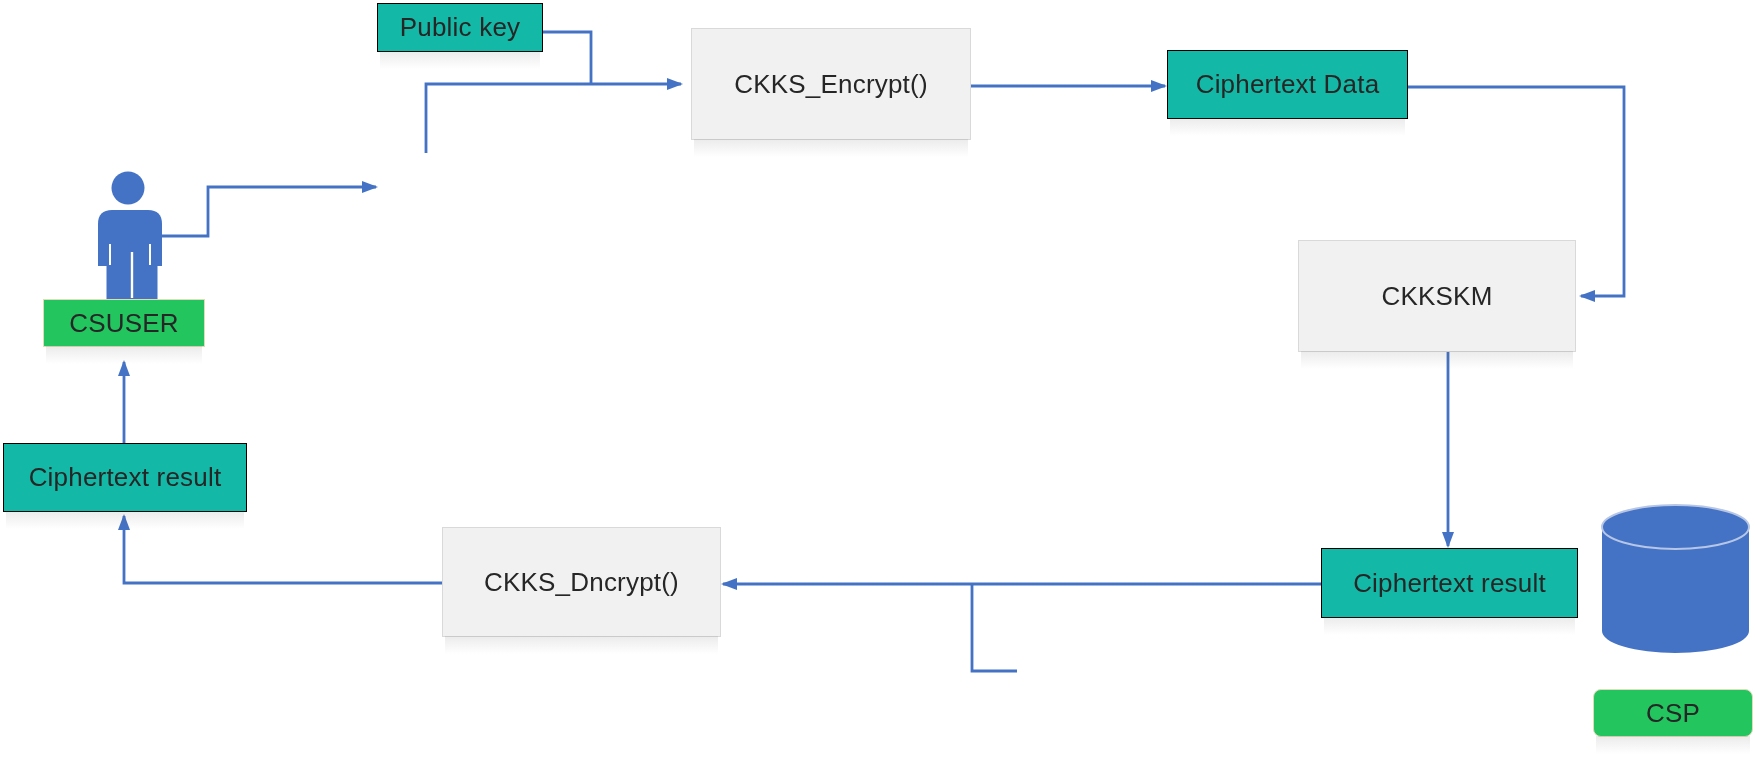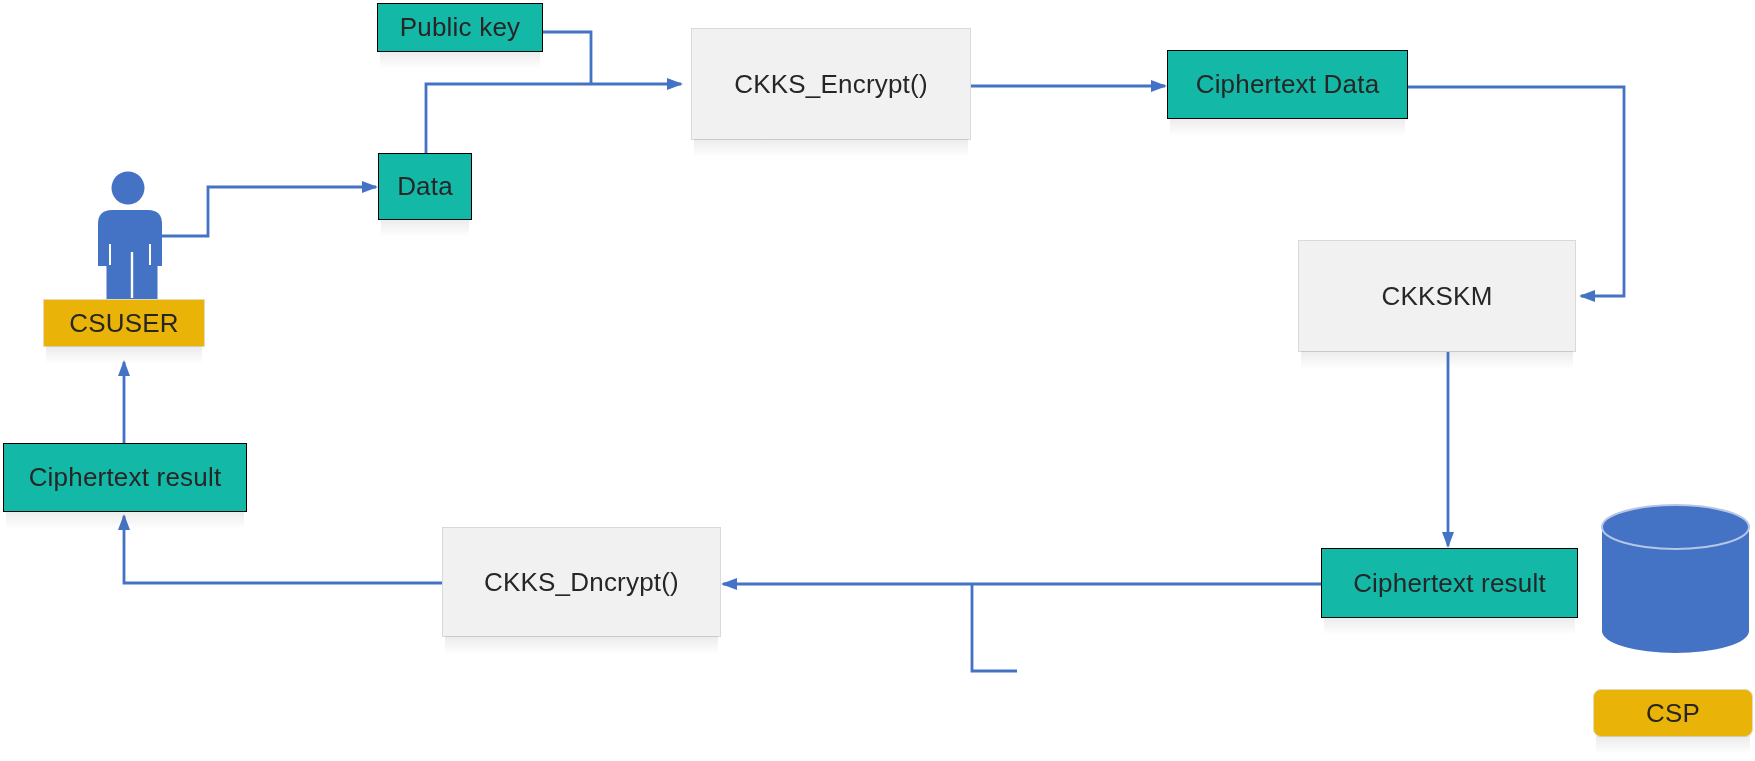--- a/index.html
+++ b/index.html
@@ -45,21 +45,21 @@
   }
   .node-blue {
     background: #14b8a6;
     border: 1px solid #000000;
   }
   .node-gray {
     background: #f1f1f1;
     border: 1px solid #d9d9d9;
   }
   .node-yellow {
-    background: #eab308;
+    background: #22c55e;
     border: 1px solid #e3dab6;
   }
 
   
   #public-key          { left: 377px;  top: 3px;   width: 166px; height: 49px; }
   #data                { left: 378px;  top: 153px; width: 94px;  height: 67px; }
   #ckks-encrypt        { left: 683px;  top: 28px;  width: 280px; height: 112px; margin-left: 8px; }
   #ciphertext-data     { left: 1167px; top: 50px;  width: 241px; height: 69px; }
   #ckkskm              { left: 1298px; top: 240px; width: 278px; height: 112px; }
   #ciphertext-result-right { left: 1321px; top: 548px; width: 257px; height: 70px; }
@@ -111,21 +111,20 @@
     </g>
 
     <g>
       <path d="M1602 527 L1602 631 A73.5 22 0 0 0 1749 631 L1749 527 Z" fill="#4472C4"></path>
       <ellipse cx="1675.5" cy="527" rx="73.5" ry="22" fill="#4472C4" stroke="#b6c6e6" stroke-width="2"></ellipse>
     </g>
   </svg>
 
   <div class="node node-blue" id="public-key">Public key</div>
 
-  <div class="node node-blue" id="data">Data</div>
 
   <div class="node node-gray" id="ckks-encrypt">CKKS_Encrypt()</div>
 
   <div class="node node-blue" id="ciphertext-data">Ciphertext Data</div>
 
   <div class="node node-gray" id="ckkskm">CKKSKM</div>
 
   <div class="node node-blue" id="ciphertext-result-right">Ciphertext result</div>
 
   <div class="node node-gray" id="ckks-dncrypt">CKKS_Dncrypt()</div>

